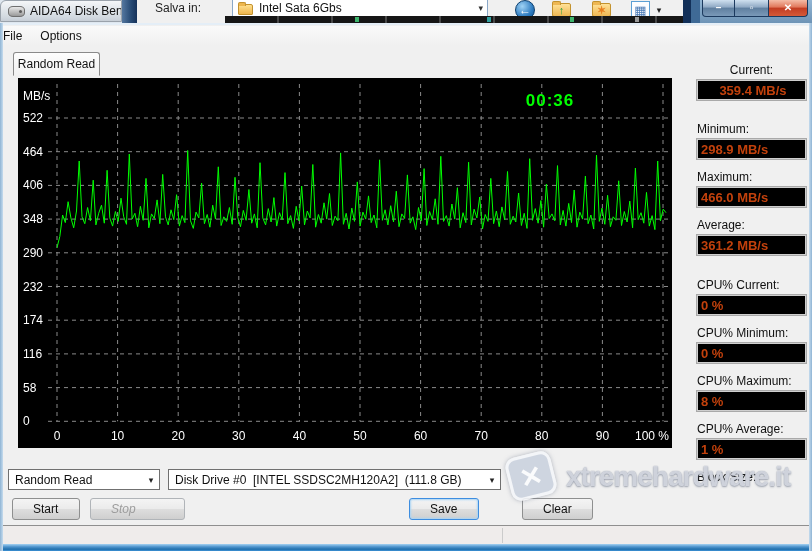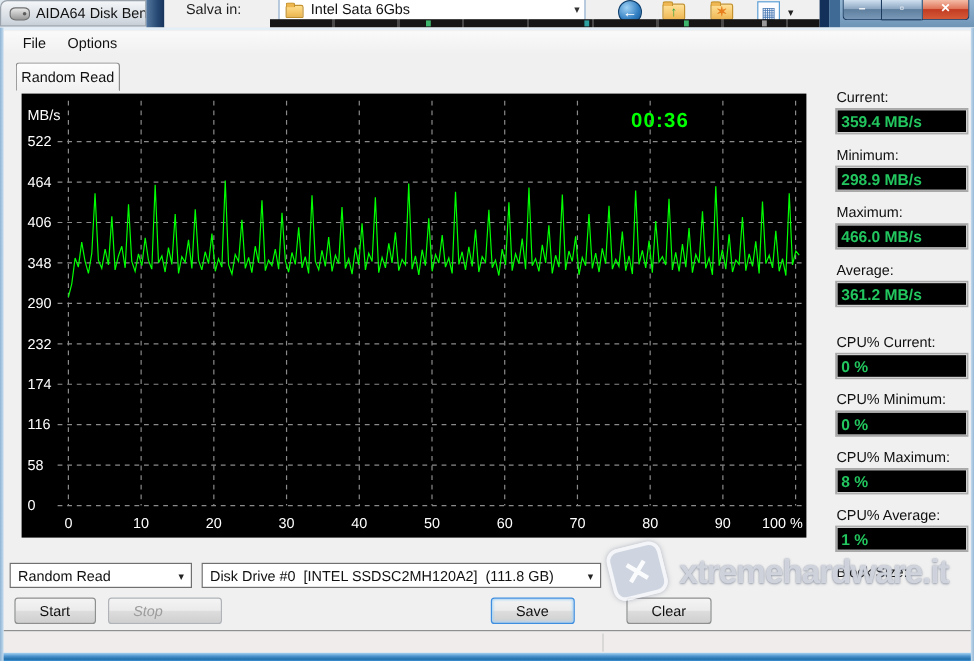--- a/index.html
+++ b/index.html
@@ -45,35 +45,35 @@
 
   
   .main-window { position:absolute; left:0; top:23px; width:812px; height:528px; background:#f0f0f0; }
   .brd-top { position:absolute; left:0; top:0; width:812px; height:2px; background:#e4eef7; }
   .brd-left { position:absolute; left:0; top:0; width:3px; height:528px; background:linear-gradient(90deg,#8fb4d4,#c6dcee); }
   .brd-right { position:absolute; left:809px; top:0; width:3px; height:528px; background:linear-gradient(90deg,#c6dcee,#8fb4d4); }
   .brd-bottom { position:absolute; left:0; top:521px; width:812px; height:7px; background:linear-gradient(180deg,#a5d2f2,#4e94cd 40%,#2270ad 75%,#3f93d6); }
 
   .menubar { position:absolute; left:3px; top:3px; width:806px; height:19px; background:linear-gradient(180deg,#fafafa,#f0f0f0); font-size:12px; color:#111; display:flex; align-items:center; }
   .menu-item { padding:2px 9px; cursor:default; }
-  .menu-item:first-child { padding-left:16px; }
+  .menu-item:first-child { padding-left:0; }
 
   .tab { position:absolute; left:13px; top:29px; width:87px; height:24px; background:linear-gradient(180deg,#fdfdfd,#f1f1f1); border:1px solid #8a8a8a; border-bottom:1px solid #f0f0f0; border-radius:3px 3px 0 0; font-size:12px; color:#111; text-align:center; padding-top:4px; }
 
   .plot { position:absolute; left:18px; top:55px; width:654px; height:370px; background:#000; }
   .plot .grid { stroke:#8a8a8a; stroke-width:1; stroke-dasharray:4 4; }
   .plot .tick { fill:#ffffff; font:12px "Liberation Sans",sans-serif; }
   .plot .timer { fill:#00ff00; font:bold 17px "Liberation Sans",sans-serif; letter-spacing:1px; }
   .plot .series { fill:none; stroke-width:1; }
 
   .stats-panel { position:absolute; left:0; top:0; }
   .stat { position:absolute; left:697px; width:109px; }
   .stat .slabel { font-size:12px; color:#101010; white-space:nowrap; }
-  .stat .sval { margin-top:3px; height:20px; background:#000; border:1px solid #cfcfcf; outline:1px solid #a9a9a9; color:#22c55e; font-weight:bold; font-size:13px; padding:2px 0 0 3px; white-space:nowrap; }
-  .stat.s0 { top:51px; } .stat.s1 { top:99px; } .stat.s2 { top:147px; } .stat.s3 { top:195px; }
+  .stat .sval { margin-top:3px; height:20px; background:#000; border:1px solid #cfcfcf; outline:1px solid #a9a9a9; color:#c2410c; font-weight:bold; font-size:13px; padding:2px 0 0 3px; white-space:nowrap; }
+  .stat.s0 { top:40px;text-align:center; } .stat.s1 { top:99px; } .stat.s2 { top:147px; } .stat.s3 { top:195px; }
   .stat.s4 { top:255px; } .stat.s5 { top:303px; } .stat.s6 { top:351px; } .stat.s7 { top:399px; }
   .stat.s8 { top:447px; }
 
   .combo { position:absolute; top:446px; height:21px; background:#fff; border:1px solid #707070; display:flex; align-items:center; font-size:12px; color:#111; padding-left:6px; }
   .combo .ctext { white-space:pre; overflow:hidden; }
   .combo .arr { margin-left:auto; width:16px; text-align:center; font-size:9px; color:#222; flex:0 0 auto; }
   .combo.c1 { left:8px; width:152px; }
   .combo.c2 { left:168px; width:333px; }
 
   .btn { position:absolute; top:475px; height:22px; background:linear-gradient(180deg,#f4f4f4,#ebebeb 48%,#dddddd 52%,#cfcfcf); border:1px solid #8e8f8f; border-radius:3px; font-size:12px; color:#111; text-align:left; padding-top:3px; font-family:"Liberation Sans",sans-serif;padding-left:20px; }

